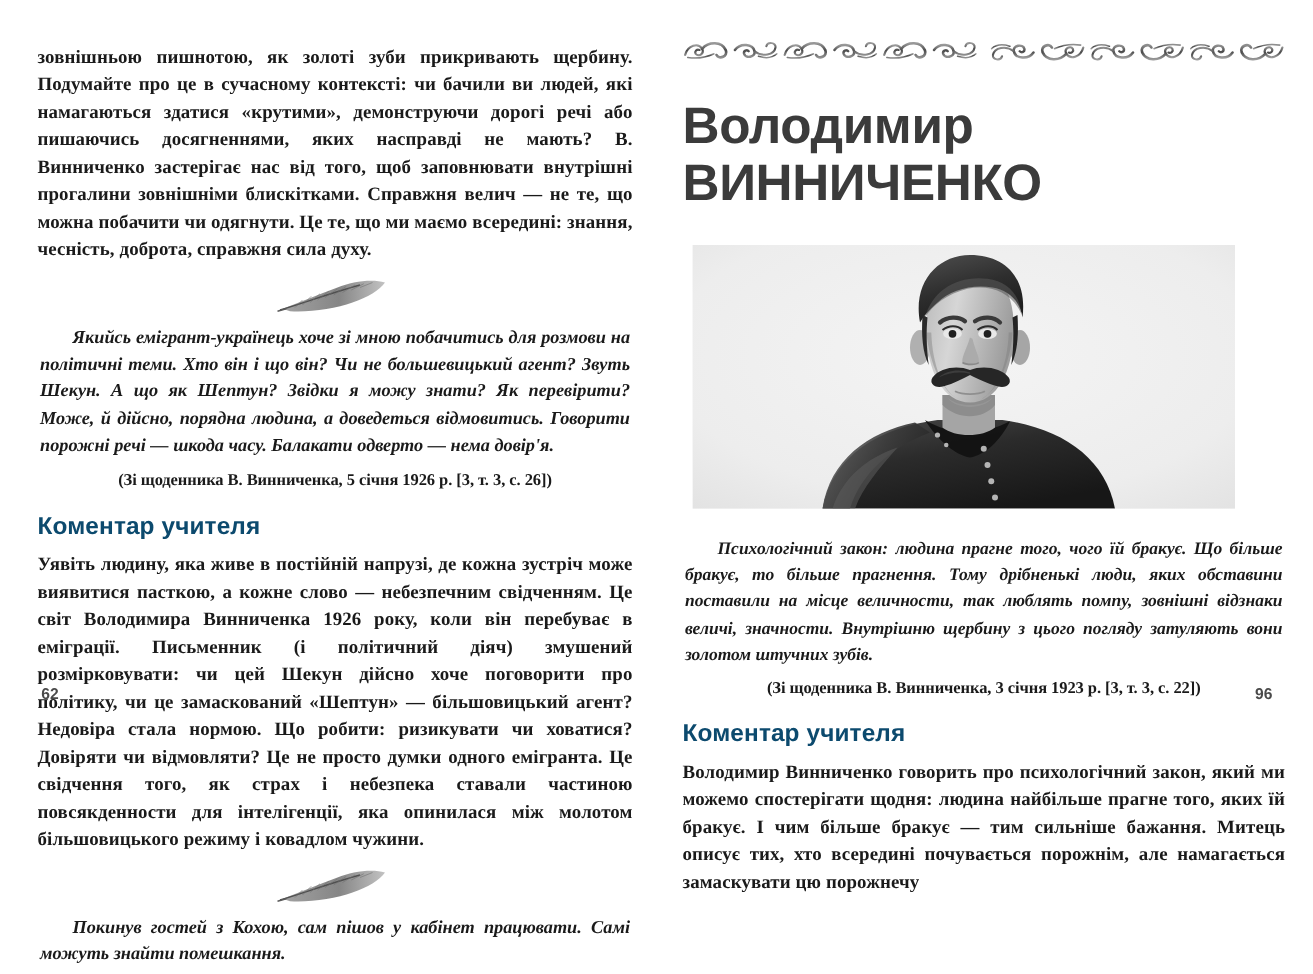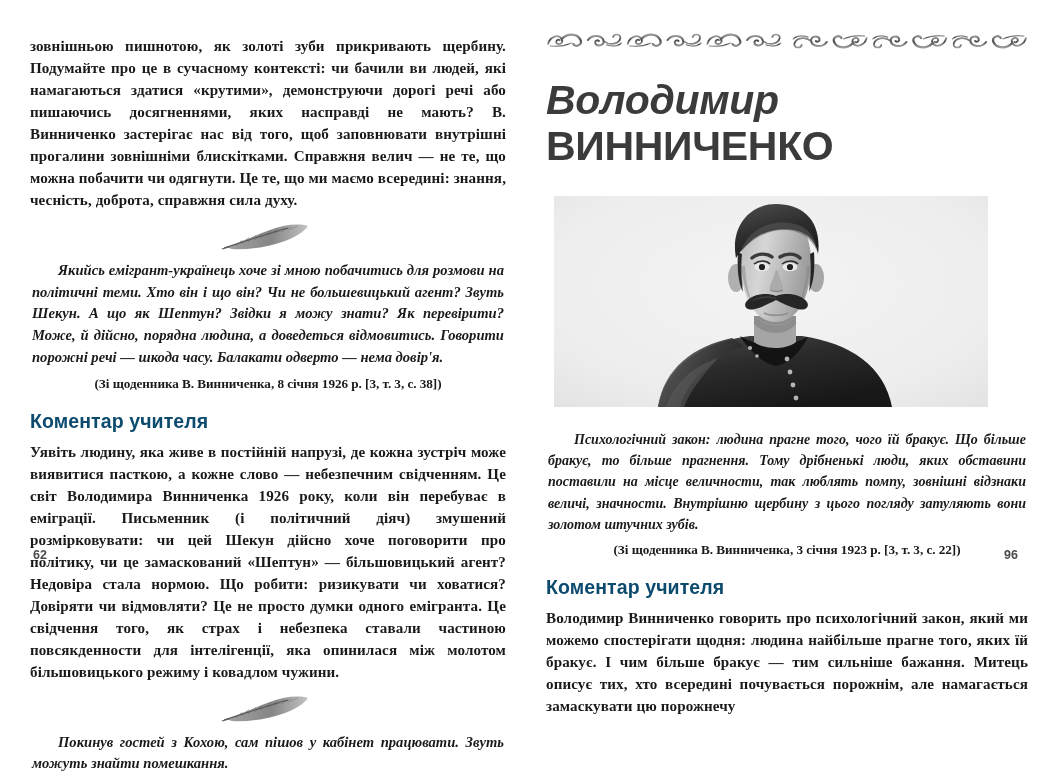--- a/index.html
+++ b/index.html
@@ -99,21 +99,21 @@
   
   .chapter-title {
     font-family: "Liberation Sans", sans-serif;
     font-weight: 700;
     font-size: 41px;
     line-height: 1.12;
     color: #3b3b3b;
     margin: 0 0 26px 0;
     letter-spacing: -.3px;
   }
-  .chapter-title .line1 { display: block; font-style: italic; }
+  .chapter-title .line1 { display: block; }
   .chapter-title .line2 { display: block; }
 
   
   .portrait {
     width: 434px;
     height: 211px;
     margin: 0 0 22px 8px;
     background: #f2f2f2;
     overflow: hidden;
     position: relative;
@@ -163,21 +163,21 @@
           <path d="M54 12 L 64 6"></path>
             <path d="M61 10 L 71 5"></path>
             <path d="M68 8 L 78 4"></path>
         </g>
         <path d="M2 27 L 9 25" stroke="#5a5a5a" stroke-width="1.2" fill="none"></path>
       </svg>
     </div>
 
     <p class="quote">Якийсь емігрант-українець хоче зі мною побачитись для розмови на політичні теми. Хто він і що він? Чи не большевицький агент? Звуть Шекун. А що як Шептун? Звідки я можу знати? Як перевірити? Може, й дійсно, порядна людина, а доведеться відмовитись. Говорити порожні речі — шкода часу. Балакати одверто — нема довір'я.</p>
 
-    <p class="attrib">(Зі щоденника В. Винниченка, 8 січня 1926 р. [3, т. 3, с. 38])</p>
+    <p class="attrib">(Зі щоденника В. Винниченка, 5 січня 1926 р. [3, т. 3, с. 26])</p>
 
     <div class="spacer-18"></div>
 
     <h2 class="heading">Коментар учителя</h2>
 
     <p class="prose">Уявіть людину, яка живе в постійній напрузі, де кожна зустріч може виявитися пасткою, а кожне слово — небезпечним свідченням. Це світ Володимира Винниченка 1926 року, коли він перебуває в еміграції. Письменник (і політичний діяч) змушений розмірковувати: чи цей Шекун дійсно хоче поговорити про політику, чи це замаскований «Шептун» — більшовицький агент? Недовіра стала нормою. Що робити: ризикувати чи ховатися? Довіряти чи відмовляти? Це не просто думки одного емігранта. Це свідчення того, як страх і небезпека ставали частиною повсякденности для інтелігенції, яка опинилася між молотом більшовицького режиму і ковадлом чужини.</p>
 
     <div class="feather-wrap">
       <svg class="feather" viewBox="0 0 96 30">
         <defs>
@@ -197,21 +197,21 @@
             <path d="M40 16 L 50 9"></path>
             <path d="M47 14 L 57 7"></path>
           <path d="M54 12 L 64 6"></path>
             <path d="M61 10 L 71 5"></path>
             <path d="M68 8 L 78 4"></path>
         </g>
         <path d="M2 27 L 9 25" stroke="#5a5a5a" stroke-width="1.2" fill="none"></path>
       </svg>
     </div>
 
-    <p class="quote">Покинув гостей з Кохою, сам пішов у кабінет працювати. Звуть можуть знайти помешкання.</p>
+    <p class="quote">Покинув гостей з Кохою, сам пішов у кабінет працювати. Самі можуть знайти помешкання.</p>
 
     <div class="folio folio-left">62</div>
   </div>
 
   <div class="page page-right">
 
     <svg class="flourish-band" viewBox="0 0 460 22" preserveAspectRatio="none">
       <defs>
         <linearGradient id="og" x1="0" y1="0" x2="0" y2="1">
           <stop offset="0%" stop-color="#9a9a9a"></stop>

